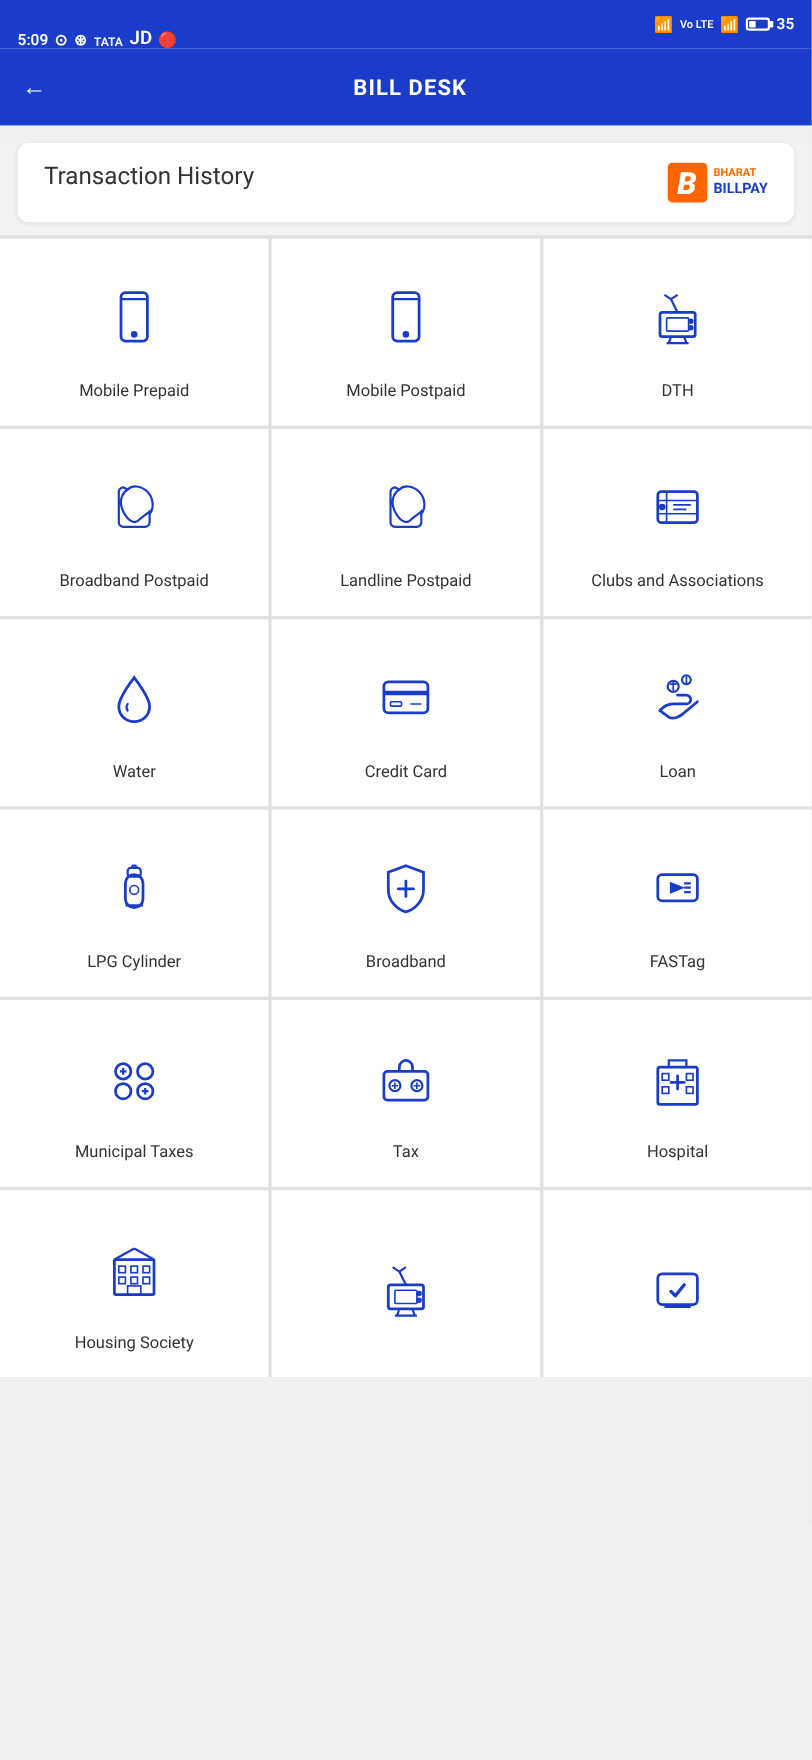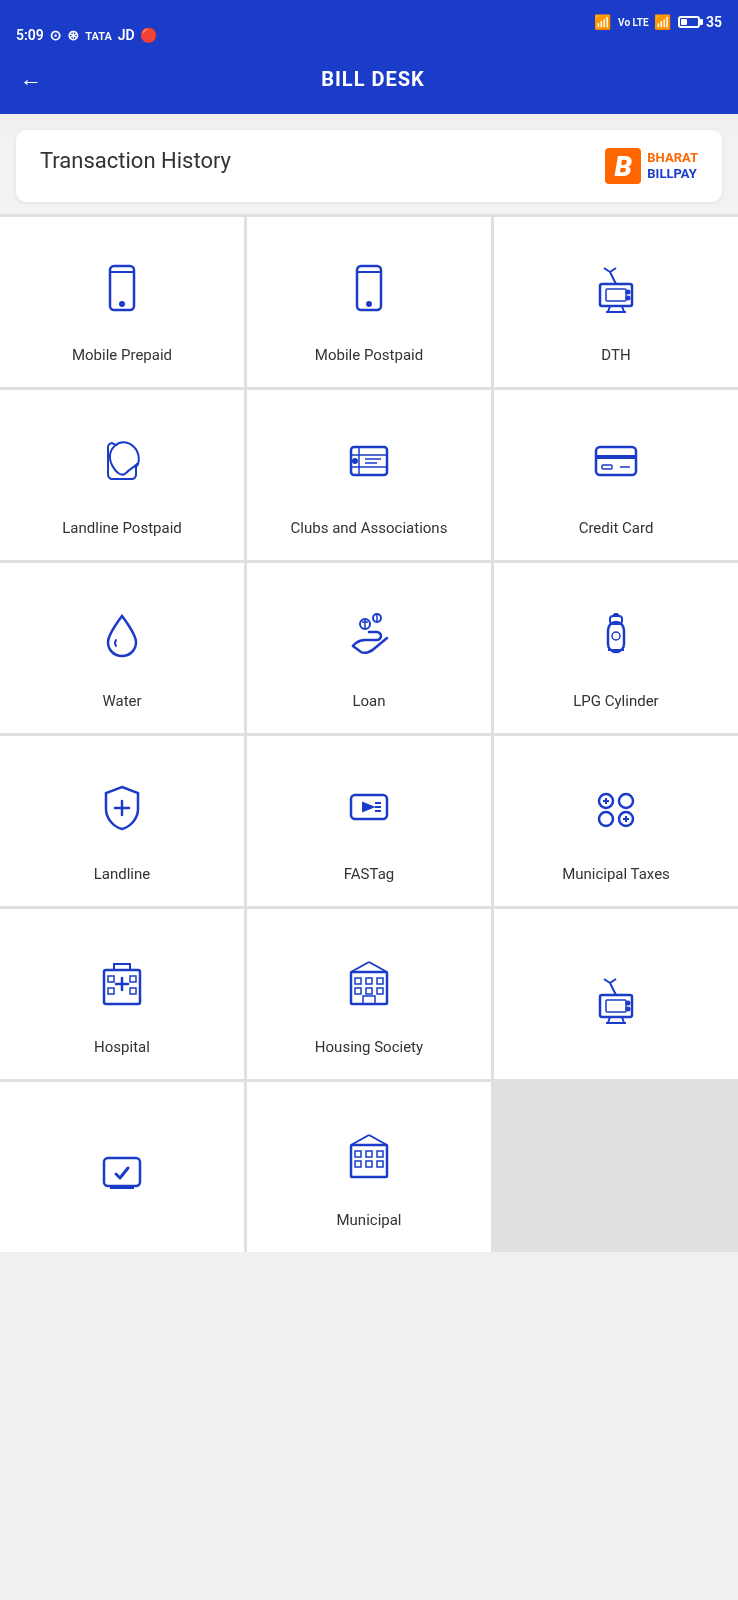--- a/index.html
+++ b/index.html
@@ -81,21 +81,21 @@
       display: flex;
       align-items: center;
       justify-content: center;
       font-style: italic;
     }
     .bb-text {
       display: flex;
       flex-direction: column;
       line-height: 1.2;
     }
-    .bb-bharat { font-size: 13px; font-weight: 700; color: #ff6600; }
+    .bb-bharat { font-size: 10px; font-weight: 700; color: #ff6600; }
     .bb-billpay { font-size: 13px; font-weight: 700; color: #1a3cc8; }
     .grid {
       display: grid;
       grid-template-columns: repeat(3, 1fr);
       gap: 3px;
       background: #e0e0e0;
       margin: 0 0 16px 0;
       border-top: 3px solid #e0e0e0;
     }
     .grid-item {
@@ -156,21 +156,21 @@
   </style>
 </head>
 <body>
 
 <div class="status-bar">
   <div class="status-left">
     <span>5:09</span>
     <span>⊙</span>
     <span>⊛</span>
     <span style="font-size:11px;">TATA</span>
-    <span style="font-size:14px;margin-top:25px;">JD</span>
+    <span style="font-size:17px;margin-top:25px;">JD</span>
     <span>🔴</span>
   </div>
   <div class="status-right">
     <span>📶</span>
     <span style="font-size:10px;">Vo LTE</span>
     <span>📶</span>
     <div class="battery-icon">
       <div class="battery-fill"></div>
     </div>
     <span>35</span>
@@ -236,20 +236,30 @@
           <line x1="20" y1="10" x2="14" y2="6" stroke="#1a3cc8" stroke-width="2"></line>
           <line x1="20" y1="10" x2="26" y2="6" stroke="#1a3cc8" stroke-width="2"></line>
 
           <circle cx="38" cy="30" r="1.5" fill="#1a3cc8"></circle>
           <circle cx="38" cy="36" r="1.5" fill="#1a3cc8"></circle>
         </svg>
       </div>
       <span class="grid-label">DTH</span>
     </div>
 
+    <div class="grid-item">
+      <div class="grid-icon">
+        <svg class="icon" viewBox="0 0 52 52">
+
+          <path d="M16 8 C14 8 12 10 12 12 L12 40 C12 42 14 44 16 44 L36 44 C38 44 40 42 40 40 L40 30 C38 32 34 34 30 38 C26 42 20 38 16 30 C12 22 14 14 20 10 L16 8 Z" stroke="#1a3cc8" stroke-width="2" fill="none"></path>
+          <path d="M20 10 C24 6 32 6 38 12 C44 18 44 28 40 32" stroke="#1a3cc8" stroke-width="2" fill="none" stroke-linecap="round"></path>
+        </svg>
+      </div>
+      <span class="grid-label">Broadband Postpaid</span>
+    </div>
 
     <div class="grid-item">
       <div class="grid-icon">
         <svg class="icon" viewBox="0 0 52 52">
           <path d="M16 8 C14 8 12 10 12 12 L12 40 C12 42 14 44 16 44 L36 44 C38 44 40 42 40 40 L40 30 C38 32 34 34 30 38 C26 42 20 38 16 30 C12 22 14 14 20 10 L16 8 Z" stroke="#1a3cc8" stroke-width="2" fill="none"></path>
           <path d="M20 10 C24 6 32 6 38 12 C44 18 44 28 40 32" stroke="#1a3cc8" stroke-width="2" fill="none" stroke-linecap="round"></path>
         </svg>
       </div>
       <span class="grid-label">Landline Postpaid</span>
     </div>
@@ -266,37 +276,37 @@
           <line x1="22" y1="24" x2="38" y2="24" stroke="#1a3cc8" stroke-width="1.5"></line>
           <line x1="22" y1="28" x2="34" y2="28" stroke="#1a3cc8" stroke-width="1.5"></line>
         </svg>
       </div>
       <span class="grid-label">Clubs and Associations</span>
     </div>
 
     <div class="grid-item">
       <div class="grid-icon">
         <svg class="icon" viewBox="0 0 52 52">
+          <path d="M26 8 C26 8 12 26 12 34 C12 42 18 48 26 48 C34 48 40 42 40 34 C40 26 26 8 26 8 Z" stroke="#1a3cc8" stroke-width="2.5" fill="none"></path>
+          <path d="M20 38 C20 38 18 35 20 32" stroke="#1a3cc8" stroke-width="2" stroke-linecap="round" fill="none"></path>
+        </svg>
+      </div>
+      <span class="grid-label">Water</span>
+    </div>
+
+    <div class="grid-item">
+      <div class="grid-icon">
+        <svg class="icon" viewBox="0 0 52 52">
           <rect x="6" y="12" width="40" height="28" rx="4" stroke="#1a3cc8" stroke-width="2.5" fill="none"></rect>
           <line x1="6" y1="22" x2="46" y2="22" stroke="#1a3cc8" stroke-width="4"></line>
           <rect x="12" y="30" width="10" height="4" rx="1" stroke="#1a3cc8" stroke-width="1.5" fill="none"></rect>
           <line x1="30" y1="32" x2="40" y2="32" stroke="#1a3cc8" stroke-width="1.5"></line>
         </svg>
       </div>
       <span class="grid-label">Credit Card</span>
-    </div>
-
-    <div class="grid-item">
-      <div class="grid-icon">
-        <svg class="icon" viewBox="0 0 52 52">
-          <path d="M26 8 C26 8 12 26 12 34 C12 42 18 48 26 48 C34 48 40 42 40 34 C40 26 26 8 26 8 Z" stroke="#1a3cc8" stroke-width="2.5" fill="none"></path>
-          <path d="M20 38 C20 38 18 35 20 32" stroke="#1a3cc8" stroke-width="2" stroke-linecap="round" fill="none"></path>
-        </svg>
-      </div>
-      <span class="grid-label">Water</span>
     </div>
 
     <div class="grid-item">
       <div class="grid-icon">
         <svg class="icon" viewBox="0 0 52 52">
 
           <path d="M10 38 C10 38 14 32 22 32 L34 32 C36 32 38 30 38 28 C38 26 36 24 34 24 L26 24" stroke="#1a3cc8" stroke-width="2.5" fill="none" stroke-linecap="round"></path>
           <path d="M10 38 L18 44 C22 46 28 44 32 40 L44 30" stroke="#1a3cc8" stroke-width="2.5" fill="none" stroke-linecap="round"></path>
           <circle cx="22" cy="16" r="5" stroke="#1a3cc8" stroke-width="2" fill="none"></circle>
           <line x1="22" y1="12" x2="22" y2="20" stroke="#1a3cc8" stroke-width="1.5"></line>
@@ -324,21 +334,21 @@
     </div>
 
     <div class="grid-item">
       <div class="grid-icon">
         <svg class="icon" viewBox="0 0 52 52">
           <path d="M26 6 L42 12 L42 28 C42 38 34 46 26 48 C18 46 10 38 10 28 L10 12 Z" stroke="#1a3cc8" stroke-width="2.5" fill="none"></path>
           <line x1="26" y1="20" x2="26" y2="34" stroke="#1a3cc8" stroke-width="2.5" stroke-linecap="round"></line>
           <line x1="19" y1="27" x2="33" y2="27" stroke="#1a3cc8" stroke-width="2.5" stroke-linecap="round"></line>
         </svg>
       </div>
-      <span class="grid-label">Landline</span>
+      <span class="grid-label">Broadband</span>
     </div>
 
 
     <div class="grid-item">
       <div class="grid-icon">
         <svg class="icon" viewBox="0 0 52 52">
           <rect x="8" y="14" width="36" height="24" rx="4" stroke="#1a3cc8" stroke-width="2.5" fill="none"></rect>
           <polygon points="20,22 20,30 30,26" fill="#1a3cc8"></polygon>
           <line x1="32" y1="22" x2="38" y2="22" stroke="#1a3cc8" stroke-width="2"></line>
           <line x1="32" y1="26" x2="38" y2="26" stroke="#1a3cc8" stroke-width="2"></line>
@@ -358,20 +368,36 @@
           <circle cx="36" cy="38" r="7" stroke="#1a3cc8" stroke-width="2.5" fill="none"></circle>
           <line x1="16" y1="17" x2="16" y2="23" stroke="#1a3cc8" stroke-width="2"></line>
           <line x1="13" y1="20" x2="19" y2="20" stroke="#1a3cc8" stroke-width="2"></line>
           <line x1="33" y1="38" x2="39" y2="38" stroke="#1a3cc8" stroke-width="2"></line>
           <line x1="36" y1="35" x2="36" y2="41" stroke="#1a3cc8" stroke-width="2"></line>
         </svg>
       </div>
       <span class="grid-label">Municipal Taxes</span>
     </div>
 
+    <div class="grid-item">
+      <div class="grid-icon">
+        <svg viewBox="0 0 52 52" width="52" height="52">
+          <rect x="6" y="20" width="40" height="26" rx="3" stroke="#1a3cc8" stroke-width="2.5" fill="none"></rect>
+          <circle cx="16" cy="33" r="5" stroke="#1a3cc8" stroke-width="2" fill="none"></circle>
+          <circle cx="36" cy="33" r="5" stroke="#1a3cc8" stroke-width="2" fill="none"></circle>
+          <line x1="16" y1="30" x2="16" y2="36" stroke="#1a3cc8" stroke-width="1.5"></line>
+          <line x1="13" y1="33" x2="19" y2="33" stroke="#1a3cc8" stroke-width="1.5"></line>
+          <line x1="33" y1="33" x2="39" y2="33" stroke="#1a3cc8" stroke-width="1.5"></line>
+          <line x1="36" y1="30" x2="36" y2="36" stroke="#1a3cc8" stroke-width="1.5"></line>
+
+          <path d="M20 20 L20 16 C20 12 24 10 26 10 C28 10 32 12 32 16 L32 20" stroke="#1a3cc8" stroke-width="2.5" fill="none"></path>
+        </svg>
+      </div>
+      <span class="grid-label">Tax</span>
+    </div>
 
     <div class="grid-item">
       <div class="grid-icon">
         <svg class="icon" viewBox="0 0 52 52">
           <rect x="8" y="16" width="36" height="34" rx="2" stroke="#1a3cc8" stroke-width="2.5" fill="none"></rect>
           <path d="M18 16 L18 10 L34 10 L34 16" stroke="#1a3cc8" stroke-width="2" fill="none"></path>
           <line x1="26" y1="24" x2="26" y2="36" stroke="#1a3cc8" stroke-width="2.5" stroke-linecap="round"></line>
           <line x1="20" y1="30" x2="32" y2="30" stroke="#1a3cc8" stroke-width="2.5" stroke-linecap="round"></line>
 
           <rect x="12" y="22" width="6" height="6" stroke="#1a3cc8" stroke-width="1.5" fill="none"></rect>
@@ -424,31 +450,15 @@
       <div class="grid-icon">
         <svg class="icon" viewBox="0 0 52 52">
           <rect x="8" y="12" width="36" height="28" rx="4" stroke="#1a3cc8" stroke-width="2.5" fill="none"></rect>
           <path d="M20 28 L24 32 L32 22" stroke="#1a3cc8" stroke-width="3" fill="none" stroke-linecap="round" stroke-linejoin="round"></path>
           <line x1="14" y1="42" x2="38" y2="42" stroke="#1a3cc8" stroke-width="2"></line>
         </svg>
       </div>
       <span class="grid-label"></span>
     </div>
 
-    <div class="grid-item">
-      <div class="grid-icon">
-        <svg class="icon" viewBox="0 0 52 52">
-          <rect x="8" y="18" width="36" height="32" rx="1" stroke="#1a3cc8" stroke-width="2.5" fill="none"></rect>
-          <rect x="12" y="24" width="6" height="6" stroke="#1a3cc8" stroke-width="1.5" fill="none"></rect>
-          <rect x="23" y="24" width="6" height="6" stroke="#1a3cc8" stroke-width="1.5" fill="none"></rect>
-          <rect x="34" y="24" width="6" height="6" stroke="#1a3cc8" stroke-width="1.5" fill="none"></rect>
-          <rect x="12" y="34" width="6" height="6" stroke="#1a3cc8" stroke-width="1.5" fill="none"></rect>
-          <rect x="23" y="34" width="6" height="6" stroke="#1a3cc8" stroke-width="1.5" fill="none"></rect>
-          <rect x="34" y="34" width="6" height="6" stroke="#1a3cc8" stroke-width="1.5" fill="none"></rect>
-          <line x1="8" y1="18" x2="26" y2="8" stroke="#1a3cc8" stroke-width="2"></line>
-          <line x1="44" y1="18" x2="26" y2="8" stroke="#1a3cc8" stroke-width="2"></line>
-        </svg>
-      </div>
-      <span class="grid-label">Municipal</span>
-    </div>
 
   </div>
 </div>
 
 </body></html>

